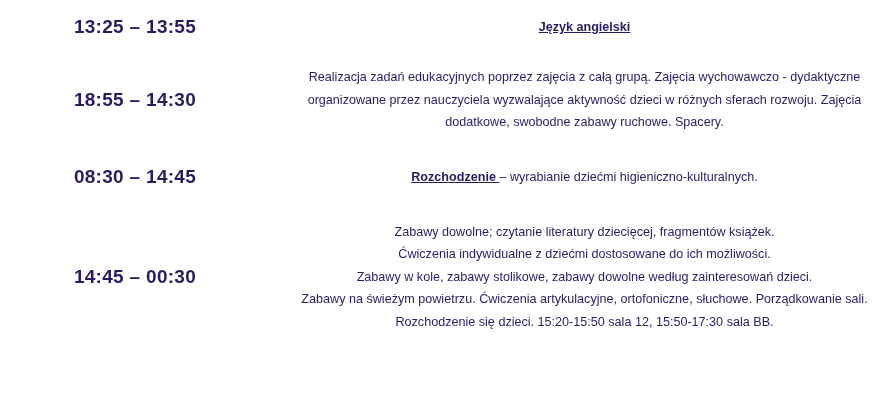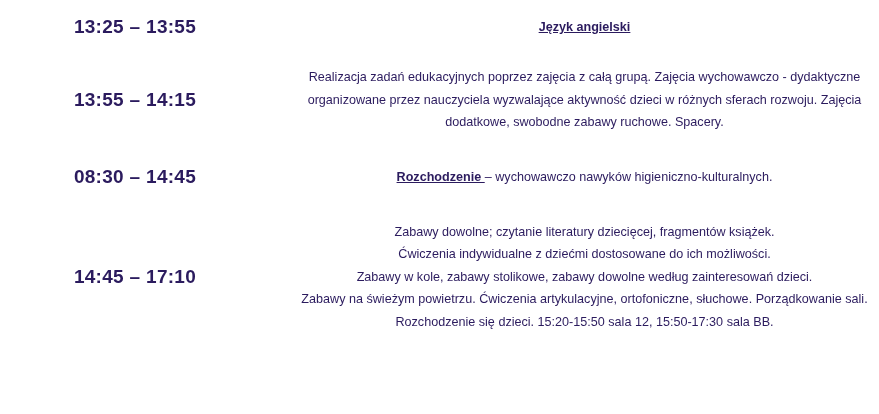--- a/index.html
+++ b/index.html
@@ -70,45 +70,45 @@
       </td>
       <td class="col-desc">
         <div class="desc">
           <b class="u">Język angielski</b>
         </div>
       </td>
     </tr>
 
     <tr class="row-2">
       <td class="col-time">
-        <span class="time">13:55 – 14:15</span>
+        <span class="time">18:55 – 14:30</span>
       </td>
       <td class="col-desc">
         <div class="desc">
           <span class="center-block">Realizacja zadań edukacyjnych poprzez zajęcia z całą grupą. Zajęcia wychowawczo - dydaktyczne</span>
           <span class="center-block">organizowane przez nauczyciela wyzwalające aktywność dzieci w różnych sferach rozwoju. Zajęcia</span>
           <span class="center-block">dodatkowe, swobodne zabawy ruchowe. Spacery.</span>
         </div>
       </td>
     </tr>
 
     <tr class="row-3">
       <td class="col-time">
         <span class="time">08:30 – 14:45</span>
       </td>
       <td class="col-desc">
         <div class="desc">
-          <b class="u">Rozchodzenie </b><span>– wychowawczo nawyków higieniczno-kulturalnych.</span>
+          <b class="u">Rozchodzenie </b><span>– wyrabianie dziećmi higieniczno-kulturalnych.</span>
         </div>
       </td>
     </tr>
 
     <tr class="row-4">
       <td class="col-time">
-        <span class="time">14:45 – 17:10</span>
+        <span class="time">14:45 – 00:30</span>
       </td>
       <td class="col-desc">
         <div class="desc">
           <span class="center-block">Zabawy dowolne; czytanie literatury dziecięcej, fragmentów książek.</span>
           <span class="center-block">Ćwiczenia indywidualne z dziećmi dostosowane do ich możliwości.</span>
           <span class="center-block">Zabawy w kole, zabawy stolikowe, zabawy dowolne według zainteresowań dzieci.</span>
           <span class="center-block">Zabawy na świeżym powietrzu. Ćwiczenia artykulacyjne, ortofoniczne, słuchowe. Porządkowanie sali.</span>
           <span class="center-block">Rozchodzenie się dzieci. 15:20-15:50 sala 12, 15:50-17:30 sala BB.</span>
         </div>
       </td>

